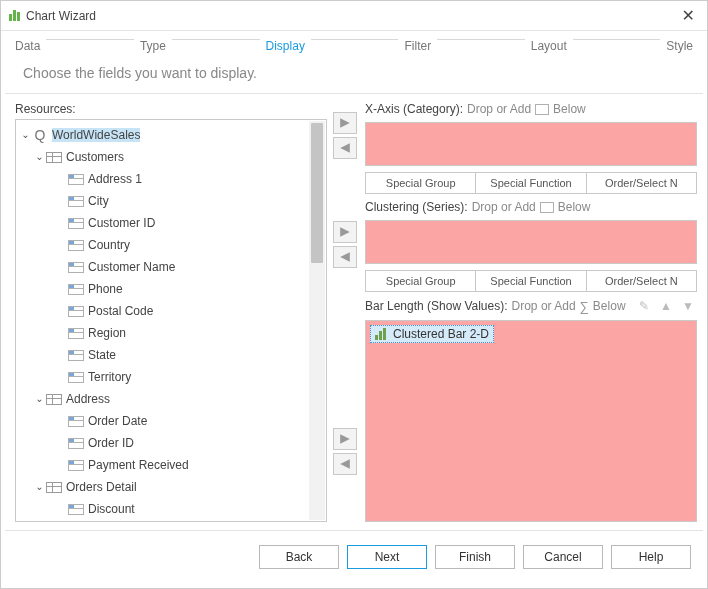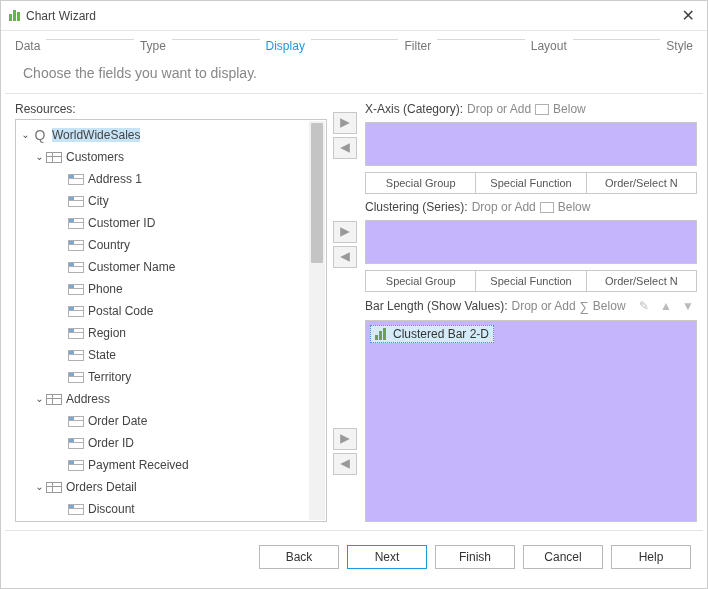--- a/index.html
+++ b/index.html
@@ -153,21 +153,21 @@
   .zone-label { color:#444; display:flex; align-items:center; gap:4px; }
   .zone-label .hint { color:#8a8a8a; }
   .zone-label .mini-icon { width:14px; height:11px; border:1px solid #b0b0b0; background:#fff; display:inline-block; }
   .zone-label .sigma { color:#999; font-size:13px; }
   .zone-label .spacer { flex:1; }
   .tbtn {
     width:18px; height:16px; display:inline-flex; align-items:center; justify-content:center;
     color:#bbb; cursor:pointer;
   }
   .dropbox {
-    border:1px solid #c9c9c9; background:#c4b5fd;
+    border:1px solid #c9c9c9; background:#fca5a5;
   }
   .dropbox.h44 { height:44px; }
   .dropbox.big { flex:1; min-height:170px; padding:4px; }
   .zone-btns {
     display:flex; gap:0; margin-top:0;
   }
   .zone-btns button {
     flex:1; height:22px; border:1px solid #c9c9c9; background:#fff;
     color:#555; font-size:11px; cursor:pointer; border-left:none;
   }

